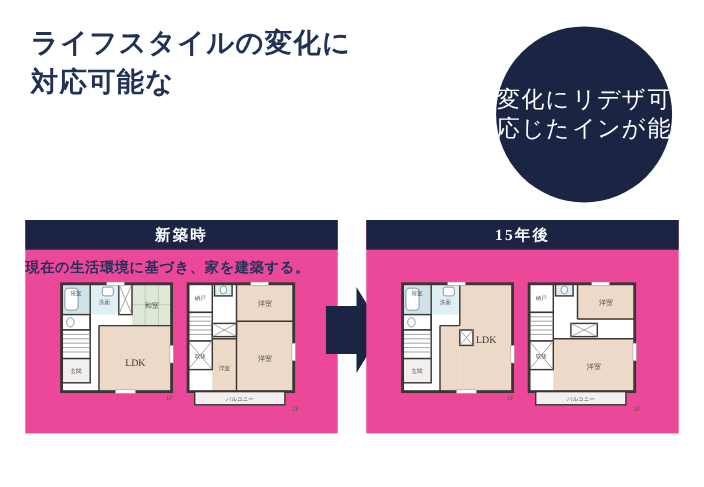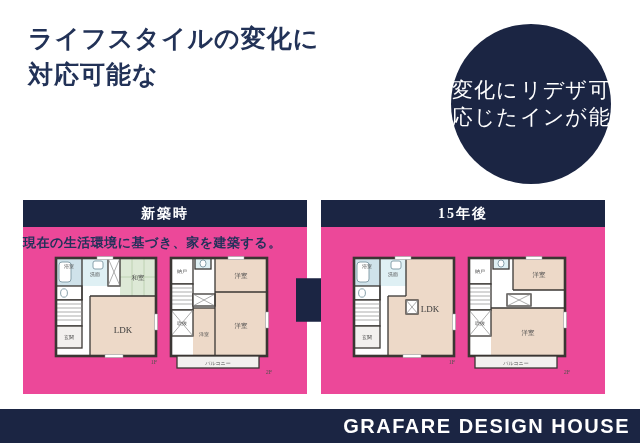--- a/index.html
+++ b/index.html
@@ -15,21 +15,21 @@
   .title-text{position:relative;font-size:36px;color:#332e2a;font-weight:bold;letter-spacing:0px;white-space:nowrap;}
 
   
   .badge{position:absolute;left:451px;top:24px;width:160px;height:160px;border-radius:50%;
          background:#1b2543;color:#ffffff;display:flex;flex-direction:row;justify-content:center;
          align-items:center;text-align:center;font-size:21px;line-height:1.3;letter-spacing:1px;}
 
   
   .panel{position:absolute;top:200px;width:284px;height:194px;background:#ec4899;}
   .panel-before{left:23px;}
-  .panel-after{left:321px;}
+  .panel-after{left:333px;}
   .panel-header{height:27px;background:#1b2543;color:#ffffff;display:flex;align-items:center;
                 justify-content:center;font-size:14px;font-weight:bold;letter-spacing:2px;}
   .panel-caption{margin-top:7px;text-align:left;color:#22315a;font-size:13px;font-weight:bold;letter-spacing:0.5px;}
 
   .plan{position:absolute;top:52px;}
   .plan-1f{left:30px;}
   .plan-2f{left:145px;}
 
   
   .wall{fill:none;stroke:#3a3633;stroke-width:2.6;}
@@ -220,17 +220,14 @@
       <rect x="97.4" y="60" width="3.2" height="16" class="win"></rect>
       <text x="14" y="21" class="rm-label">納戸</text>
       <text x="73" y="25" class="rm-label-lg">洋室</text>
       <text x="62" y="83" class="rm-label-lg">洋室</text>
       <text x="14" y="73" class="rm-label">吹抜</text>
       <text x="50" y="112.5" class="rm-label">バルコニー</text>
       <text x="104" y="122" class="fl-label">2F</text>
     </svg>
   </div>
 
-  <div class="footer">
-    <div class="footer-brand">GRAFARE DESIGN HOUSE</div>
-  </div>
 
 </div>
 
 </body></html>

